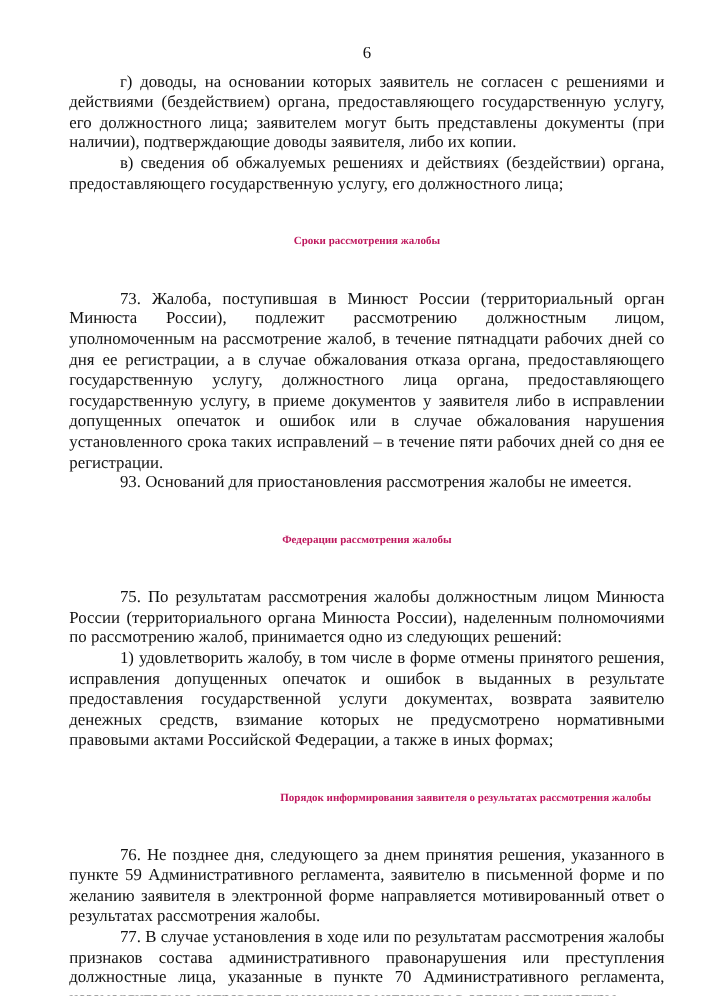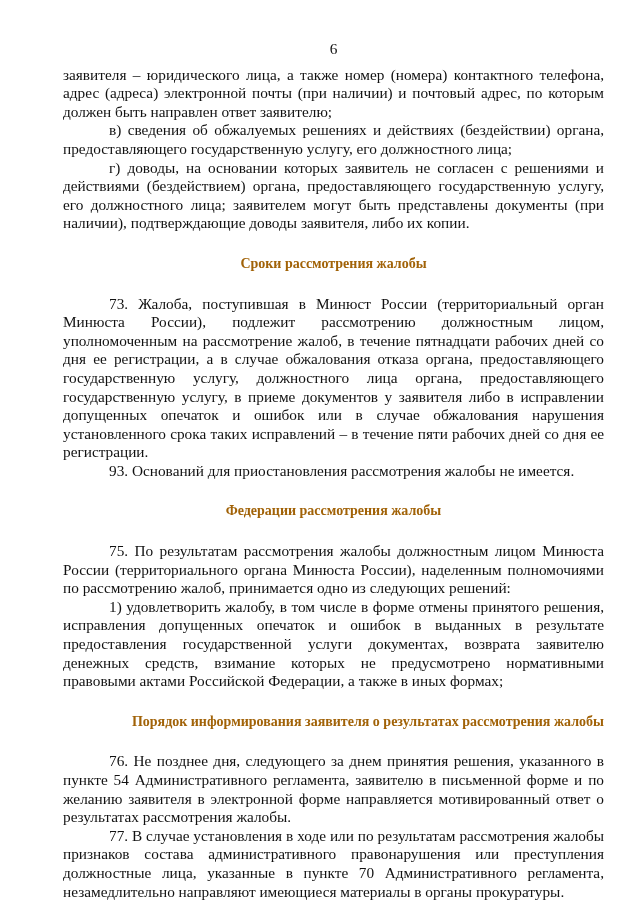--- a/index.html
+++ b/index.html
@@ -6,50 +6,49 @@
   body { width: 640px; height: 905px; overflow: hidden; position: relative; }
   .page {
     position: absolute; left: 63px; top: 40px; width: 541px;
     font-family: "Liberation Serif", serif;
     font-size: 15.3px; line-height: 18.6px; color: #111111;
   }
   .page-number { text-align: center; margin: 0 0 7px 0; }
   p { margin: 0; text-align: justify; text-align-last: left; }
   p.indent { text-indent: 46px; }
   h2 {
-    font-family: "Liberation Serif", serif; font-weight: bold; font-size: 14px;
-    line-height: 18.6px; margin: 0; text-align: center; color: #a16207;
+    font-family: "Liberation Serif", serif; font-weight: bold; font-size: 10px;
+    line-height: 18.6px; margin: 12px; text-align: center; color: #be185d;
   }
   .gap-heading-before { height: 22px; }
   .gap-heading-after { height: 21px; }
   h2.left-ind { text-align: right; padding-left: 40px; }
 </style>
 </head>
 <body>
 
 <div class="page">
   <div class="page-number">6</div>
 
-  <p>заявителя – юридического лица, а также номер (номера) контактного телефона, адрес (адреса) электронной почты (при наличии) и почтовый адрес, по которым должен быть направлен ответ заявителю;</p>
+  <p class="indent">г) доводы, на основании которых заявитель не согласен с решениями и действиями (бездействием) органа, предоставляющего государственную услугу, его должностного лица; заявителем могут быть представлены документы (при наличии), подтверждающие доводы заявителя, либо их копии.</p>
   <p class="indent">в) сведения об обжалуемых решениях и действиях (бездействии) органа, предоставляющего государственную услугу, его должностного лица;</p>
-  <p class="indent">г) доводы, на основании которых заявитель не согласен с решениями и действиями (бездействием) органа, предоставляющего государственную услугу, его должностного лица; заявителем могут быть представлены документы (при наличии), подтверждающие доводы заявителя, либо их копии.</p>
 
   <div class="gap-heading-before"></div>
   <h2>Сроки рассмотрения жалобы</h2>
   <div class="gap-heading-after"></div>
 
   <p class="indent">73. Жалоба, поступившая в Минюст России (территориальный орган Минюста России), подлежит рассмотрению должностным лицом, уполномоченным на рассмотрение жалоб, в течение пятнадцати рабочих дней со дня ее регистрации, а в случае обжалования отказа органа, предоставляющего государственную услугу, должностного лица органа, предоставляющего государственную услугу, в приеме документов у заявителя либо в исправлении допущенных опечаток и ошибок или в случае обжалования нарушения установленного срока таких исправлений – в течение пяти рабочих дней со дня ее регистрации.</p>
   <p class="indent">93. Оснований для приостановления рассмотрения жалобы не имеется.</p>
 
   <div class="gap-heading-before"></div>
   <h2>Федерации рассмотрения жалобы</h2>
   <div class="gap-heading-after"></div>
 
   <p class="indent">75. По результатам рассмотрения жалобы должностным лицом Минюста России (территориального органа Минюста России), наделенным полномочиями по рассмотрению жалоб, принимается одно из следующих решений:</p>
   <p class="indent">1) удовлетворить жалобу, в том числе в форме отмены принятого решения, исправления допущенных опечаток и ошибок в выданных в результате предоставления государственной услуги документах, возврата заявителю денежных средств, взимание которых не предусмотрено нормативными правовыми актами Российской Федерации, а также в иных формах;</p>
 
   <div class="gap-heading-before"></div>
   <h2 class="left-ind">Порядок информирования заявителя о результатах рассмотрения жалобы</h2>
   <div class="gap-heading-after"></div>
 
-  <p class="indent">76. Не позднее дня, следующего за днем принятия решения, указанного в пункте 54 Административного регламента, заявителю в письменной форме и по желанию заявителя в электронной форме направляется мотивированный ответ о результатах рассмотрения жалобы.</p>
+  <p class="indent">76. Не позднее дня, следующего за днем принятия решения, указанного в пункте 59 Административного регламента, заявителю в письменной форме и по желанию заявителя в электронной форме направляется мотивированный ответ о результатах рассмотрения жалобы.</p>
   <p class="indent">77. В случае установления в ходе или по результатам рассмотрения жалобы признаков состава административного правонарушения или преступления должностные лица, указанные в пункте 70 Административного регламента, незамедлительно направляют имеющиеся материалы в органы прокуратуры.</p>
 </div>
 
 </body></html>

